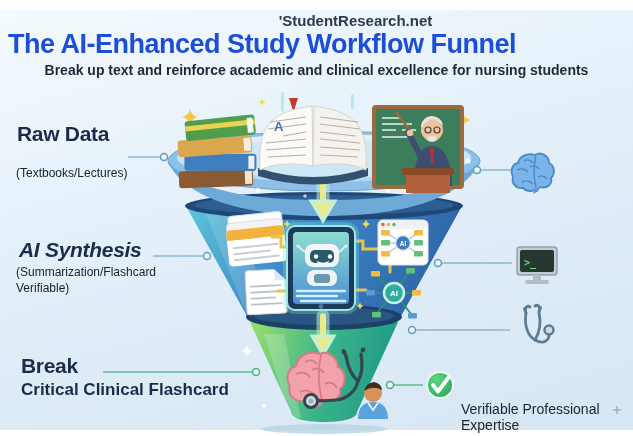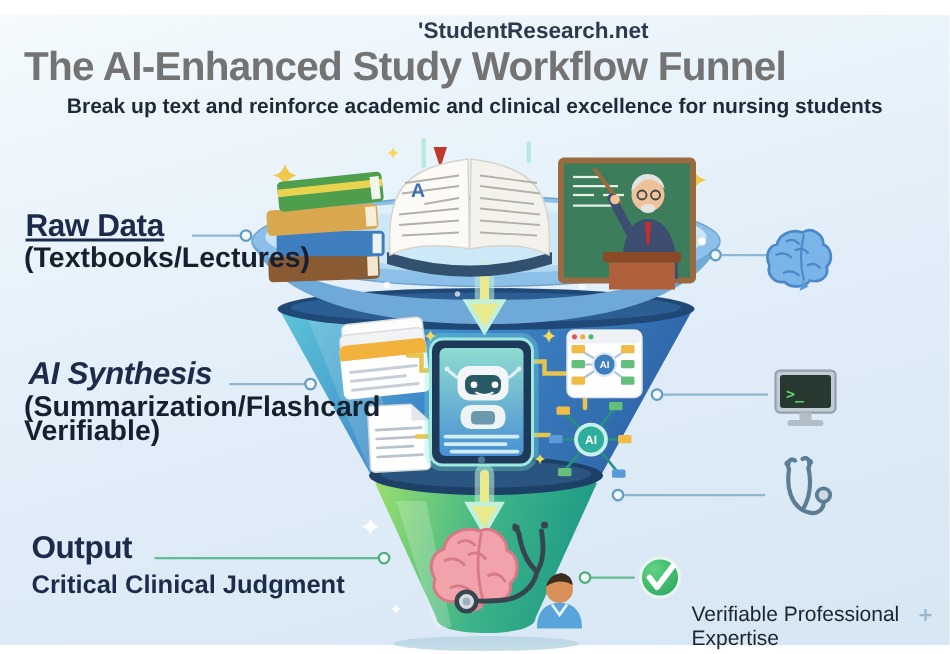--- a/index.html
+++ b/index.html
@@ -2,26 +2,26 @@
 <html><head>
 <meta charset="utf-8">
 <style>
   html,body{margin:0;padding:0;width:633px;height:436px;overflow:hidden;
     font-family:"Liberation Sans",sans-serif;background:#ffffff;}
   .stage{position:absolute;}
   .bg{position:absolute;left:0;top:10px;width:633px;height:420px;
     background:linear-gradient(165deg,#f4fafd 0%,#e3eff9 45%,#d6e6f3 100%);}
   .hdr-site{position:absolute;left:0;top:12px;width:633px;text-align:center;
     font-size:15px;font-weight:700;color:#2b3a4d;padding-left:39px;}
-  .hdr-title{position:absolute;left:0;top:29px;width:524px;text-align:right;
-    font-size:27px;font-weight:800;letter-spacing:-0.5px;color:#737373;}
+  .hdr-title{position:absolute;left:0;top:29px;width:524px;text-align:center;
+    font-size:27px;font-weight:800;letter-spacing:-0.5px;color:#1d4ed8;}
   .hdr-sub{position:absolute;left:0;top:62px;width:633px;text-align:center;
     font-size:14px;font-weight:600;color:#1d2938;}
   .stage-label{font-size:21px;font-weight:800;color:#1b2b4a;letter-spacing:-0.3px;}
-  .stage-sub{font-size:19px;font-weight:700;color:#151f2d;line-height:16px;}
+  .stage-sub{font-size:12px;font-weight:400;color:#151f2d;line-height:16px;}
   .stage-sub-bold{font-size:17px;font-weight:800;color:#1b2b4a;}
   .badge-text{font-size:14px;font-weight:500;color:#1a2430;line-height:15.5px;margin-top:36px;}
   svg{position:absolute;left:0;top:0;}
 </style>
 </head>
 <body>
 
 <div class="bg"></div>
 
 <svg width="633" height="436" viewBox="0 0 633 436">
@@ -347,22 +347,22 @@
   <g>
     <circle cx="440" cy="385" r="13" fill="url(#gCheck)" stroke="#e8f8ee" stroke-width="2"></circle>
     <path d="M433,385 L438,391.5 L448.5,377.5" stroke="#ffffff" stroke-width="3.8" fill="none" stroke-linecap="round" stroke-linejoin="round"></path>
   </g>
 </svg>
 
 <div class="hdr-site">'StudentResearch.net</div>
 <div class="hdr-title">The AI-Enhanced Study Workflow Funnel</div>
 <div class="hdr-sub">Break up text and reinforce academic and clinical excellence for nursing students</div>
 
-<div class="stage stage-label" style="left:17px;top:139px;text-decoration:underline;">Raw Data</div>
+<div class="stage stage-label" style="left:17px;top:122px;">Raw Data</div>
 <div class="stage stage-sub" style="left:16px;top:165px;">(Textbooks/Lectures)</div>
 
 <div class="stage stage-label" style="left:19px;top:238px;font-style:italic;">AI Synthesis</div>
 <div class="stage stage-sub" style="left:16px;top:264px;width:192px;">(Summarization/Flashcard Verifiable)</div>
 
-<div class="stage stage-label" style="left:21px;top:354px;">Output</div>
-<div class="stage stage-sub-bold" style="left:21px;top:380px;">Critical Clinical Judgment</div>
+<div class="stage stage-label" style="left:21px;top:354px;">Break</div>
+<div class="stage stage-sub-bold" style="left:21px;top:380px;">Critical Clinical Flashcard</div>
 
 <div class="stage badge-text" style="left:461px;top:366px;width:158px;">Verifiable Professional Expertise</div>
 
 </body></html>

